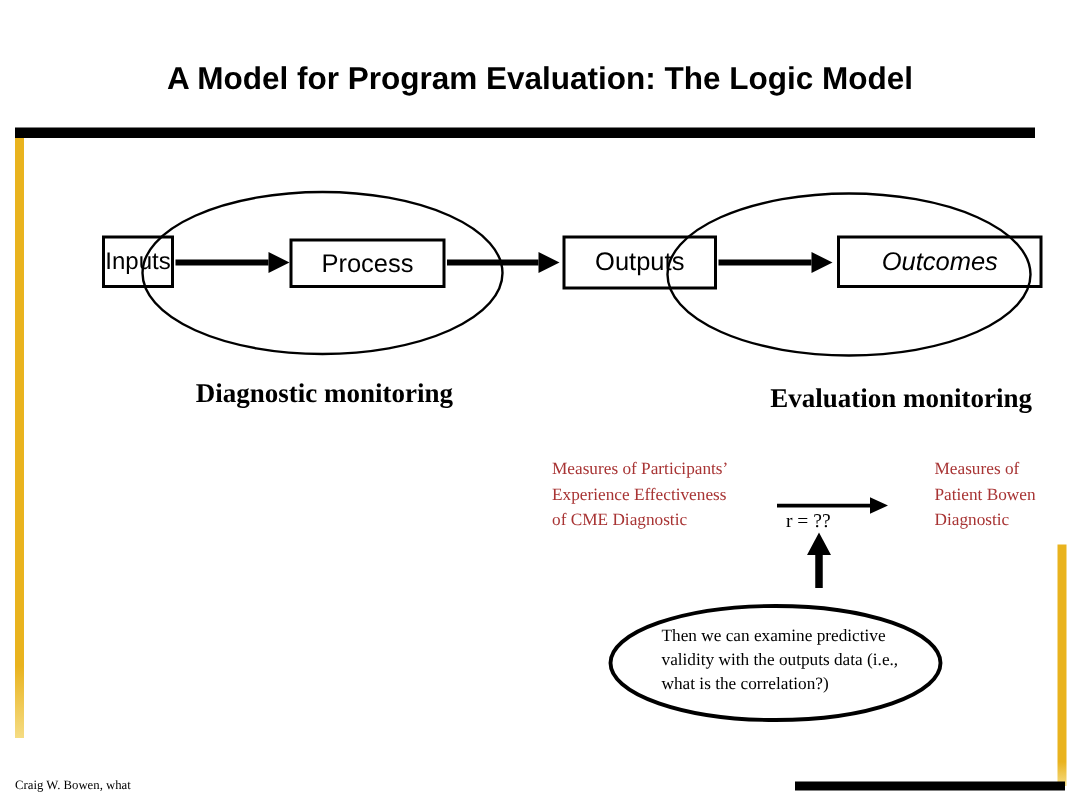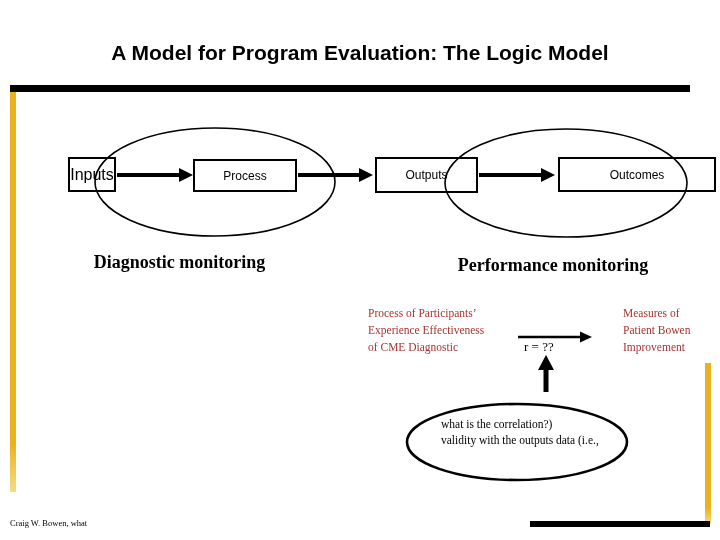--- a/index.html
+++ b/index.html
@@ -48,41 +48,41 @@
     background: #000000;
   }
   .node {
     position: absolute;
     border: 2px solid #000000;
     background: #ffffff;
     display: flex;
     align-items: center;
     justify-content: center;
     font-family: "Liberation Sans", sans-serif;
-    font-size: 12px;
+    font-size: 17px;
     color: #000000;
     box-sizing: border-box;
   }
   .node-inputs   { left: 68px;  top: 157px; width: 48px;  height: 35px; font-size: 16px; }
   .node-process  { left: 193px; top: 159px; width: 104px; height: 33px; }
   .node-outputs  { left: 375px; top: 157px; width: 103px; height: 36px; }
-  .node-outcomes { left: 558px; top: 157px; width: 158px; height: 35px; }
+  .node-outcomes { left: 558px; top: 157px; width: 137px; height: 35px; font-style: italic; }
   .overlay {
     position: absolute;
     left: 0; top: 0;
     width: 720px; height: 540px;
     pointer-events: none;
   }
   .mon-label {
     position: absolute;
     font-family: "Liberation Serif", serif;
     font-weight: bold;
     font-size: 18px;
     color: #000000;
-    text-align: center;
+    text-align: right;
   }
   .mon-diag { left: 57px;  top: 252px; width: 245px; }
   .mon-perf { left: 418px; top: 255px; width: 270px; }
   .measures {
     position: absolute;
     font-family: "Liberation Serif", serif;
     font-size: 11.5px;
     line-height: 17px;
     color: #A83434;
   }
@@ -160,36 +160,37 @@
 
     <g>
       <line x1="546" y1="392" x2="546" y2="368" stroke="#000000" stroke-width="5"></line>
       <polygon points="538,370 546,355 554,370" fill="#000000"></polygon>
     </g>
 
     <ellipse cx="517" cy="442" rx="110" ry="38" fill="none" stroke="#000000" stroke-width="2.6"></ellipse>
   </svg>
 
   <div class="mon-label mon-diag">Diagnostic monitoring</div>
-  <div class="mon-label mon-perf">Performance monitoring</div>
+  <div class="mon-label mon-perf">Evaluation monitoring</div>
 
   <div class="measures measures-left">
-    <div>Process of Participants’</div>
+    <div>Measures of Participants’</div>
     <div>Experience Effectiveness</div>
     <div>of CME Diagnostic</div>
   </div>
 
   <div class="correlation">r = ??</div>
 
   <div class="measures measures-right">
     <div>Measures of</div>
     <div>Patient Bowen</div>
-    <div>Improvement</div>
+    <div>Diagnostic</div>
   </div>
 
   <div class="callout-text">
+    <div>Then we can examine predictive</div>
+    <div>validity with the outputs data (i.e.,</div>
     <div>what is the correlation?)</div>
-    <div>validity with the outputs data (i.e.,</div>
   </div>
 
   <div class="credit">Craig W. Bowen, what</div>
 
 </div>
 
 </body></html>

